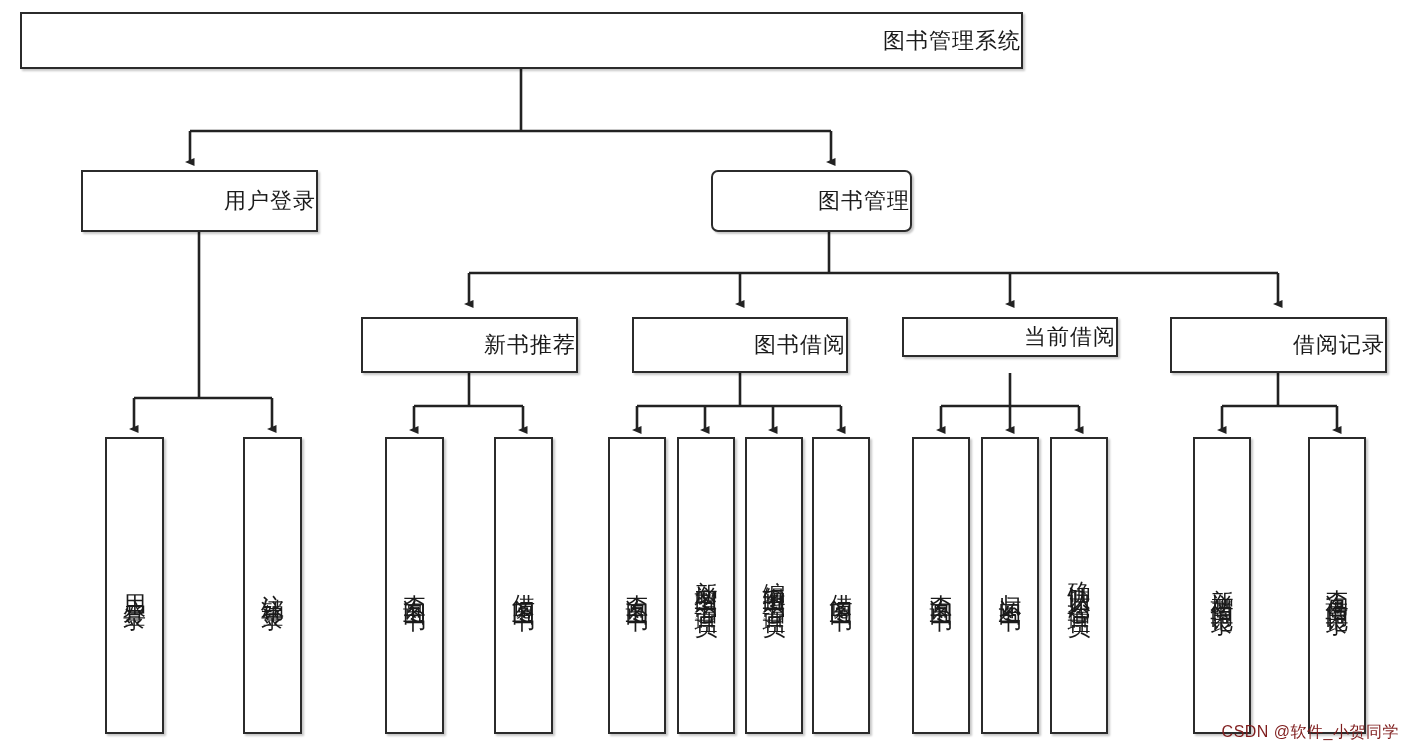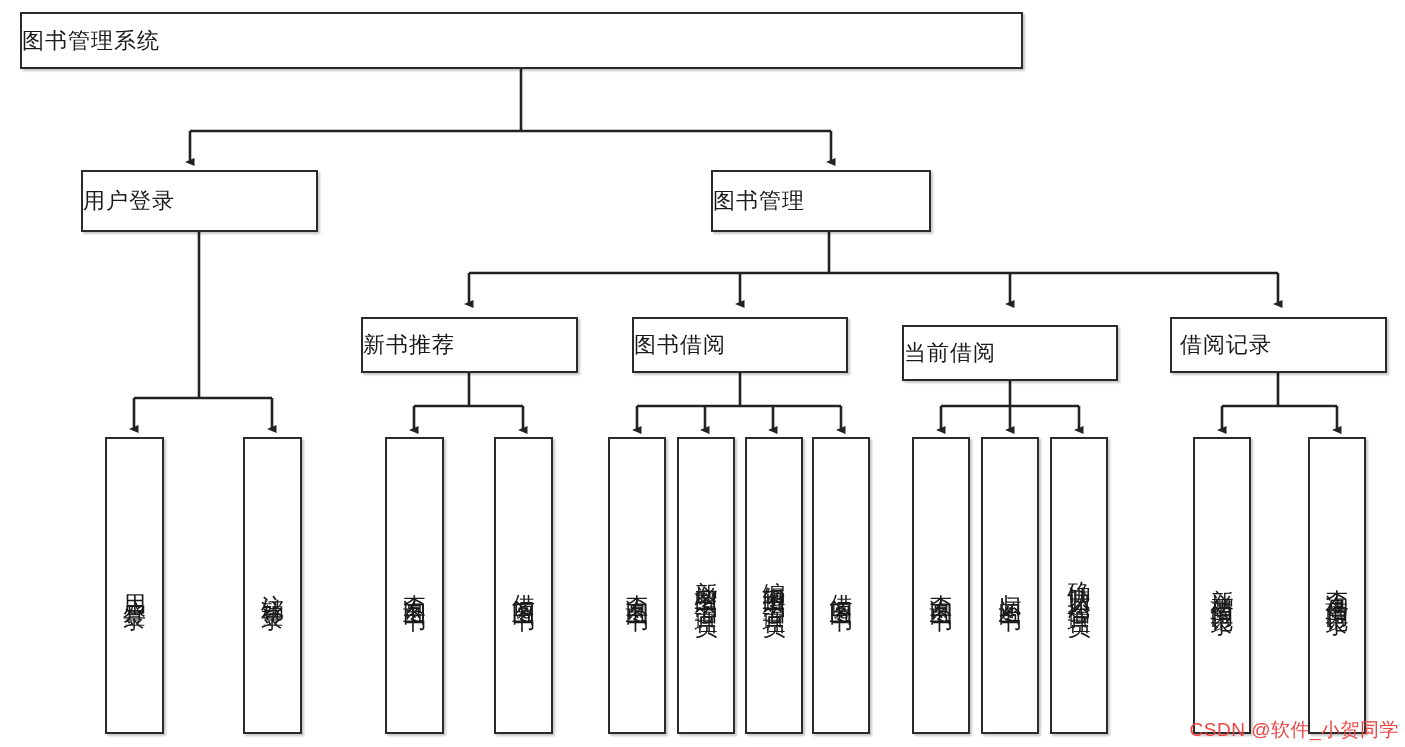--- a/index.html
+++ b/index.html
@@ -13,21 +13,21 @@
 
   svg.edges{position:absolute;left:0;top:0;width:1405px;height:747px;pointer-events:none;}
 
   .node{
     position:absolute;
     box-sizing:border-box;
     background:#ffffff;
     border:2.5px solid #2b2b2b;
     display:flex;
     align-items:center;
-    justify-content:flex-start;
+    justify-content:flex-end;
     color:#1a1a1a;
     box-shadow:2px 2px 2px rgba(0,0,0,0.22);
   }
   .node .lbl{
     display:block;
     text-align:center;
     line-height:1.18;
     white-space:nowrap;
   }
 
@@ -41,22 +41,22 @@
     text-orientation:upright;
     font-size:23px;
     letter-spacing:5px;
     line-height:1;
   }
 
   .watermark{
     position:absolute;
     right:6px;
     bottom:4px;
-    font-size:19px;
-    color:#ef4444;
+    font-size:16px;
+    color:#7f1d1d;
     letter-spacing:0.5px;
     white-space:nowrap;
     user-select:none;
   }
 </style>
 </head>
 <body>
 
 <div id="canvas">
 
@@ -111,33 +111,33 @@
   </svg>
 
   <div class="node horiz" style="left:20px;top:12px;width:1003px;height:57px;">
     <span class="lbl">图书管理系统</span>
   </div>
 
   <div class="node horiz" style="left:81px;top:170px;width:237px;height:62px;">
     <span class="lbl">用户登录</span>
   </div>
 
-  <div class="node horiz" style="left:711px;top:170px;width:220px;height:62px;">
+  <div class="node horiz" style="left:711px;top:170px;width:201px;height:62px;border-radius:7px;">
     <span class="lbl">图书管理</span>
   </div>
 
   <div class="node horiz" style="left:361px;top:317px;width:217px;height:56px;">
     <span class="lbl">新书推荐</span>
   </div>
 
   <div class="node horiz" style="left:632px;top:317px;width:216px;height:56px;font-family:Liberation Serif, serif;">
     <span class="lbl">图书借阅</span>
   </div>
 
-  <div class="node horiz" style="left:902px;top:317px;width:216px;height:56px;margin-top:8px;">
+  <div class="node horiz" style="left:902px;top:317px;width:216px;height:40px;">
     <span class="lbl">当前借阅</span>
   </div>
 
   <div class="node horiz" style="left:1170px;top:317px;width:217px;height:56px;padding-left:8px;">
     <span class="lbl">借阅记录</span>
   </div>
 
   <div class="node vert" style="left:105px;top:437px;width:59px;height:297px;">
     <span class="lbl">用户登录</span>
   </div>

